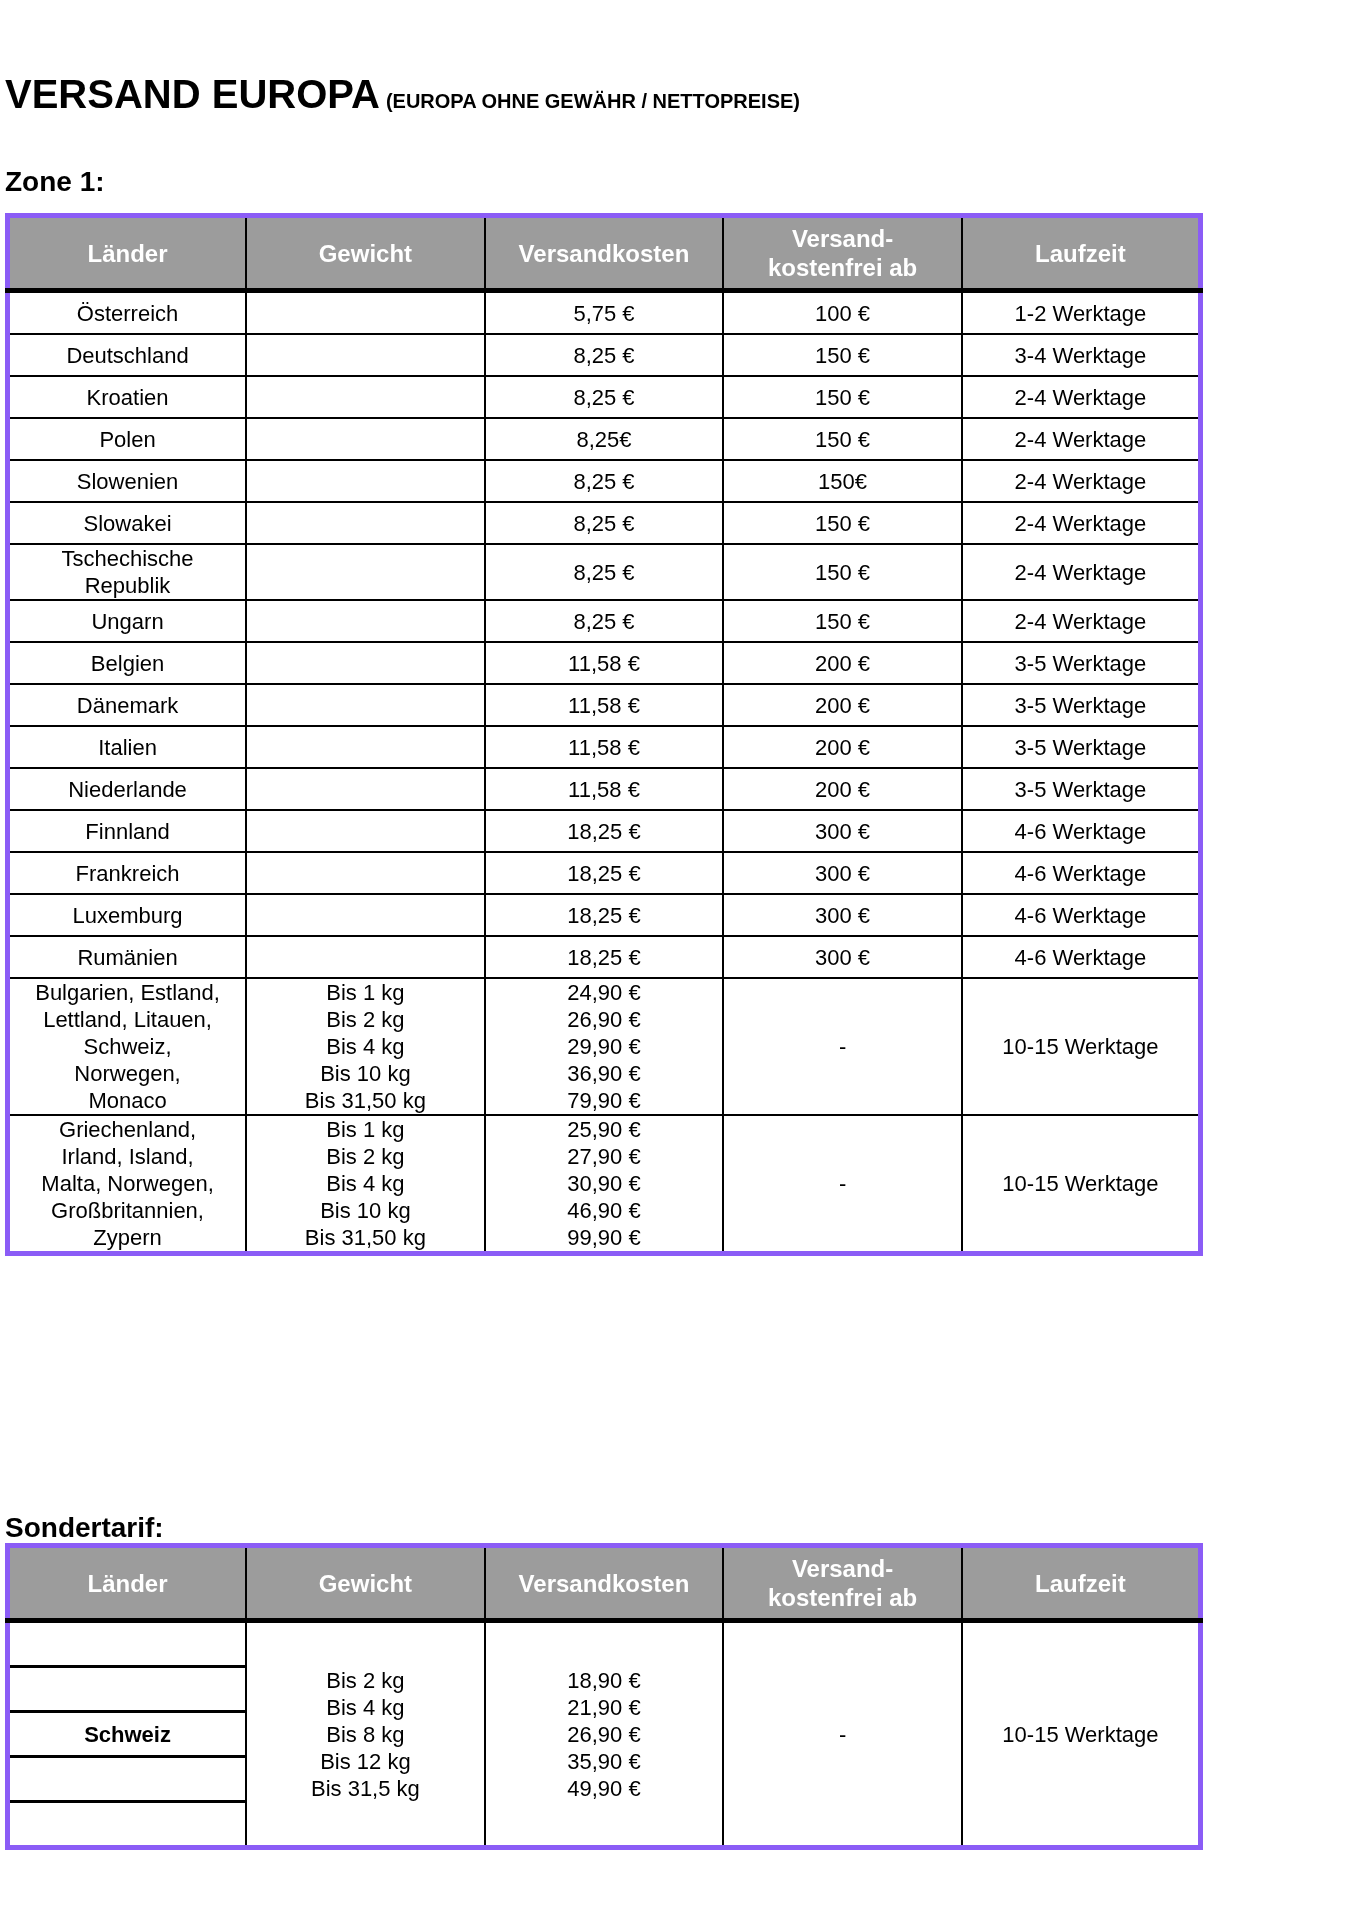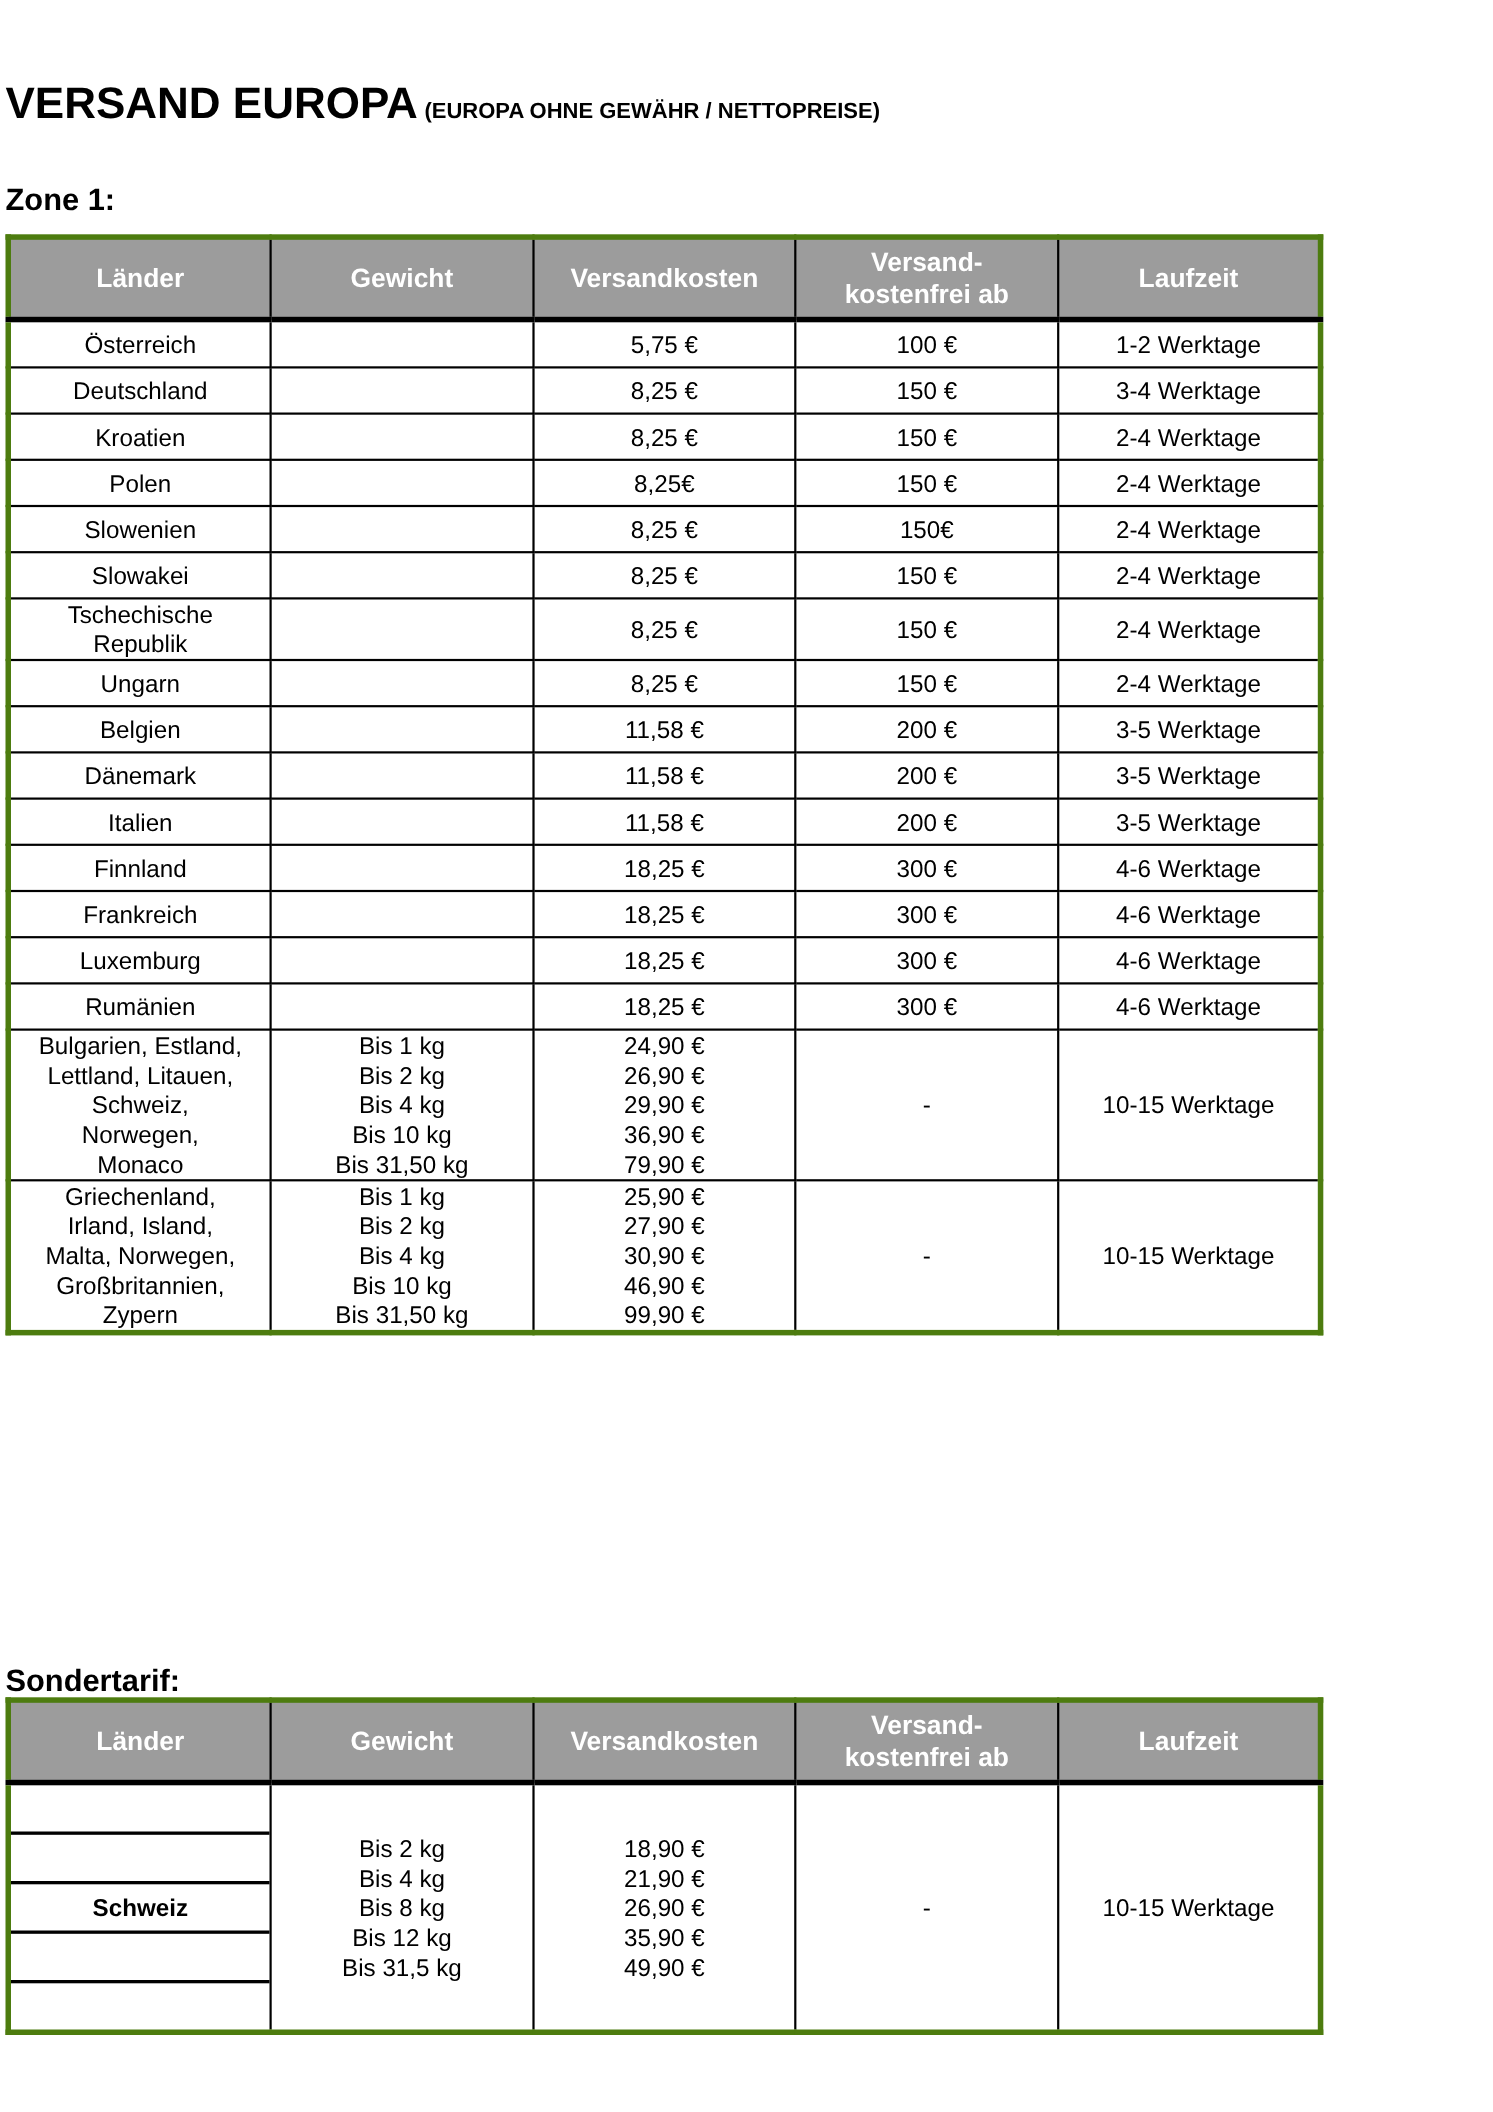--- a/index.html
+++ b/index.html
@@ -11,21 +11,21 @@
     position: absolute; left: 5px; top: 72px;
     font-size: 40px; font-weight: bold; white-space: nowrap; letter-spacing: 0px;
   }
   .title .sub { font-size: 20px; font-weight: bold; margin-left: 6px; }
   .section {
     position: absolute; left: 5px; font-size: 28px; font-weight: bold;
   }
   table.rates {
     position: absolute; left: 5px; width: 1198px;
     border-collapse: collapse; table-layout: fixed;
-    border: 5px solid #4d7c0f;
+    border: 5px solid #8b5cf6;
   }
   table.rates col { width: 20%; }
   table.rates th {
     background: #9c9c9c; color: #ffffff; font-weight: bold; font-size: 24px;
     line-height: 29px; text-align: center; vertical-align: middle;
     border-left: 2px solid #000; border-right: 2px solid #000;
     border-bottom: 5px solid #000; height: 70px; padding: 0;
   }
   table.rates td {
     font-size: 22px; text-align: center; vertical-align: middle;
@@ -138,20 +138,27 @@
       </tr>
       <tr>
         <td>Dänemark</td>
         <td></td>
         <td>11,58 €</td>
         <td>200 €</td>
         <td>3-5 Werktage</td>
       </tr>
       <tr>
         <td>Italien</td>
+        <td></td>
+        <td>11,58 €</td>
+        <td>200 €</td>
+        <td>3-5 Werktage</td>
+      </tr>
+      <tr>
+        <td>Niederlande</td>
         <td></td>
         <td>11,58 €</td>
         <td>200 €</td>
         <td>3-5 Werktage</td>
       </tr>
       <tr>
         <td>Finnland</td>
         <td></td>
         <td>18,25 €</td>
         <td>300 €</td>

